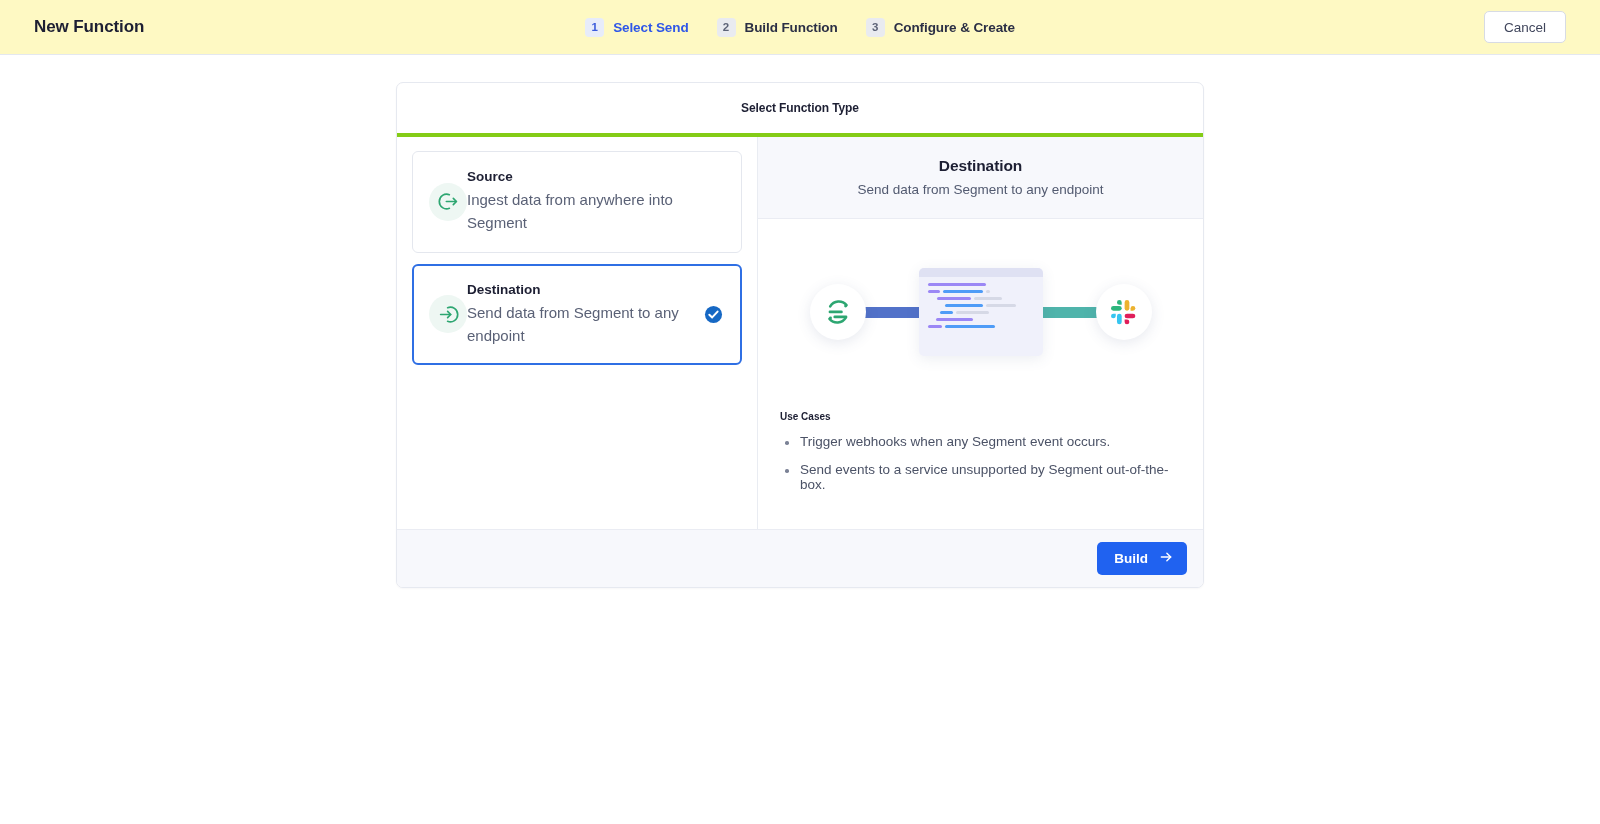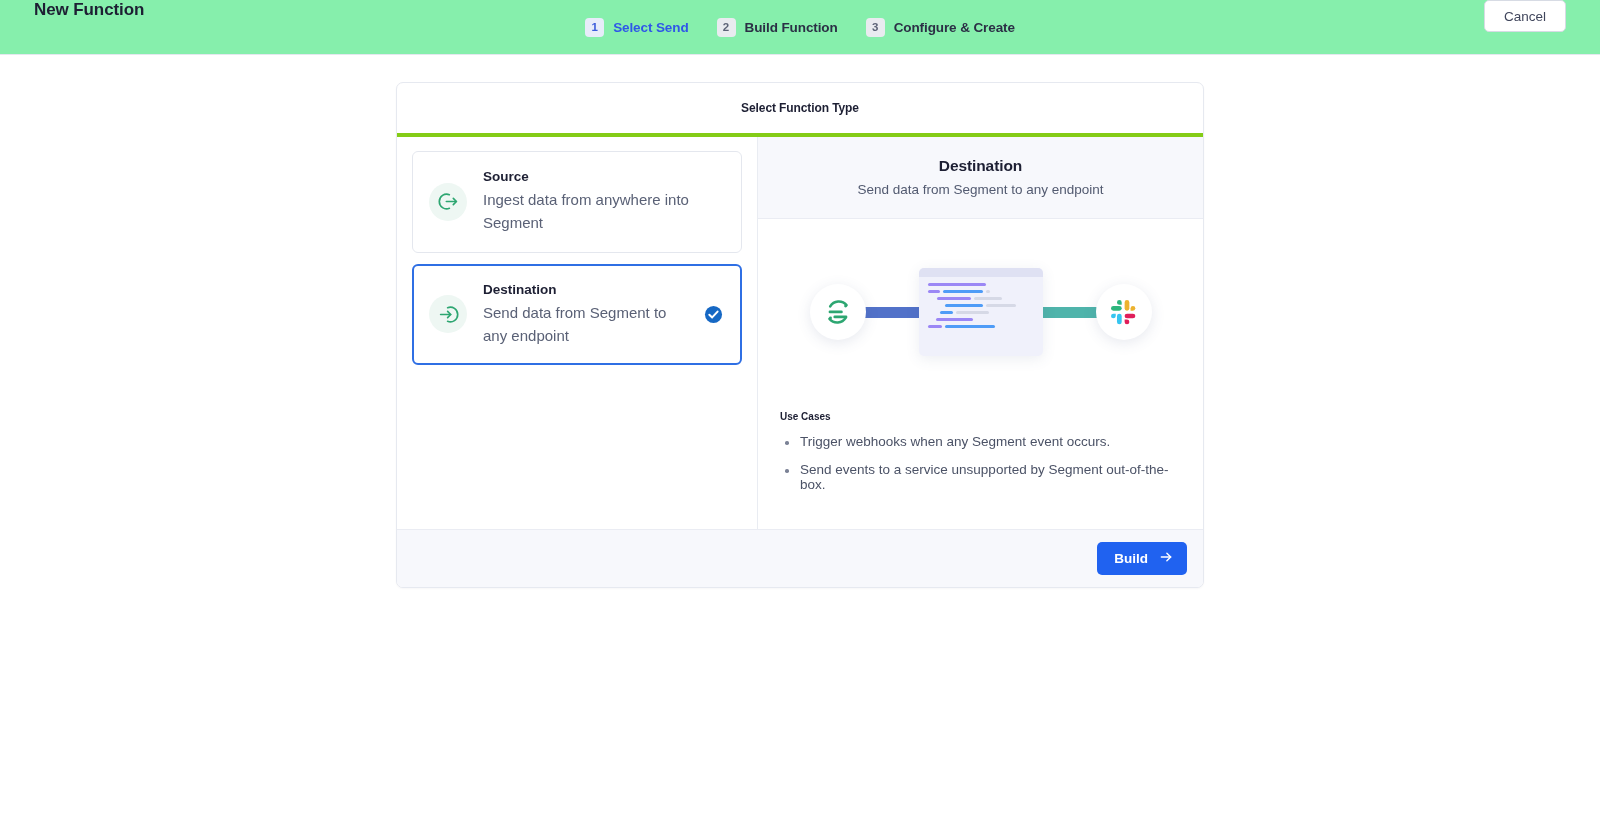--- a/index.html
+++ b/index.html
@@ -10,23 +10,24 @@
     height: 824px;
     background: #ffffff;
     font-family: "Liberation Sans", sans-serif;
     -webkit-font-smoothing: antialiased;
   }
 
   
   .topbar {
     position: relative;
     height: 55px;
-    background: #86efac;
+    background: #fef9c3;
     border-bottom: 1px solid #e4e8ef;
     display: flex;
+    align-items: center;
   }
   .topbar-title {
     position: absolute;
     left: 34px;
     font-size: 17px;
     font-weight: bold;
     color: #1d1f33;
     letter-spacing: -0.1px;
   }
 
@@ -115,21 +116,20 @@
     border-right: 1px solid #e9ecf2;
     padding: 14px 15px;
     display: flex;
     flex-direction: column;
     gap: 11px;
   }
 
   .option {
     display: flex;
     align-items: center;
-    gap: 16px;
     padding: 17px 16px;
     border: 1px solid #e4e7ee;
     border-radius: 6px;
     background: #ffffff;
     cursor: pointer;
     position: relative;
   }
   .option.selected {
     border: 2px solid #2f6fe4;
     padding: 16px 15px;

